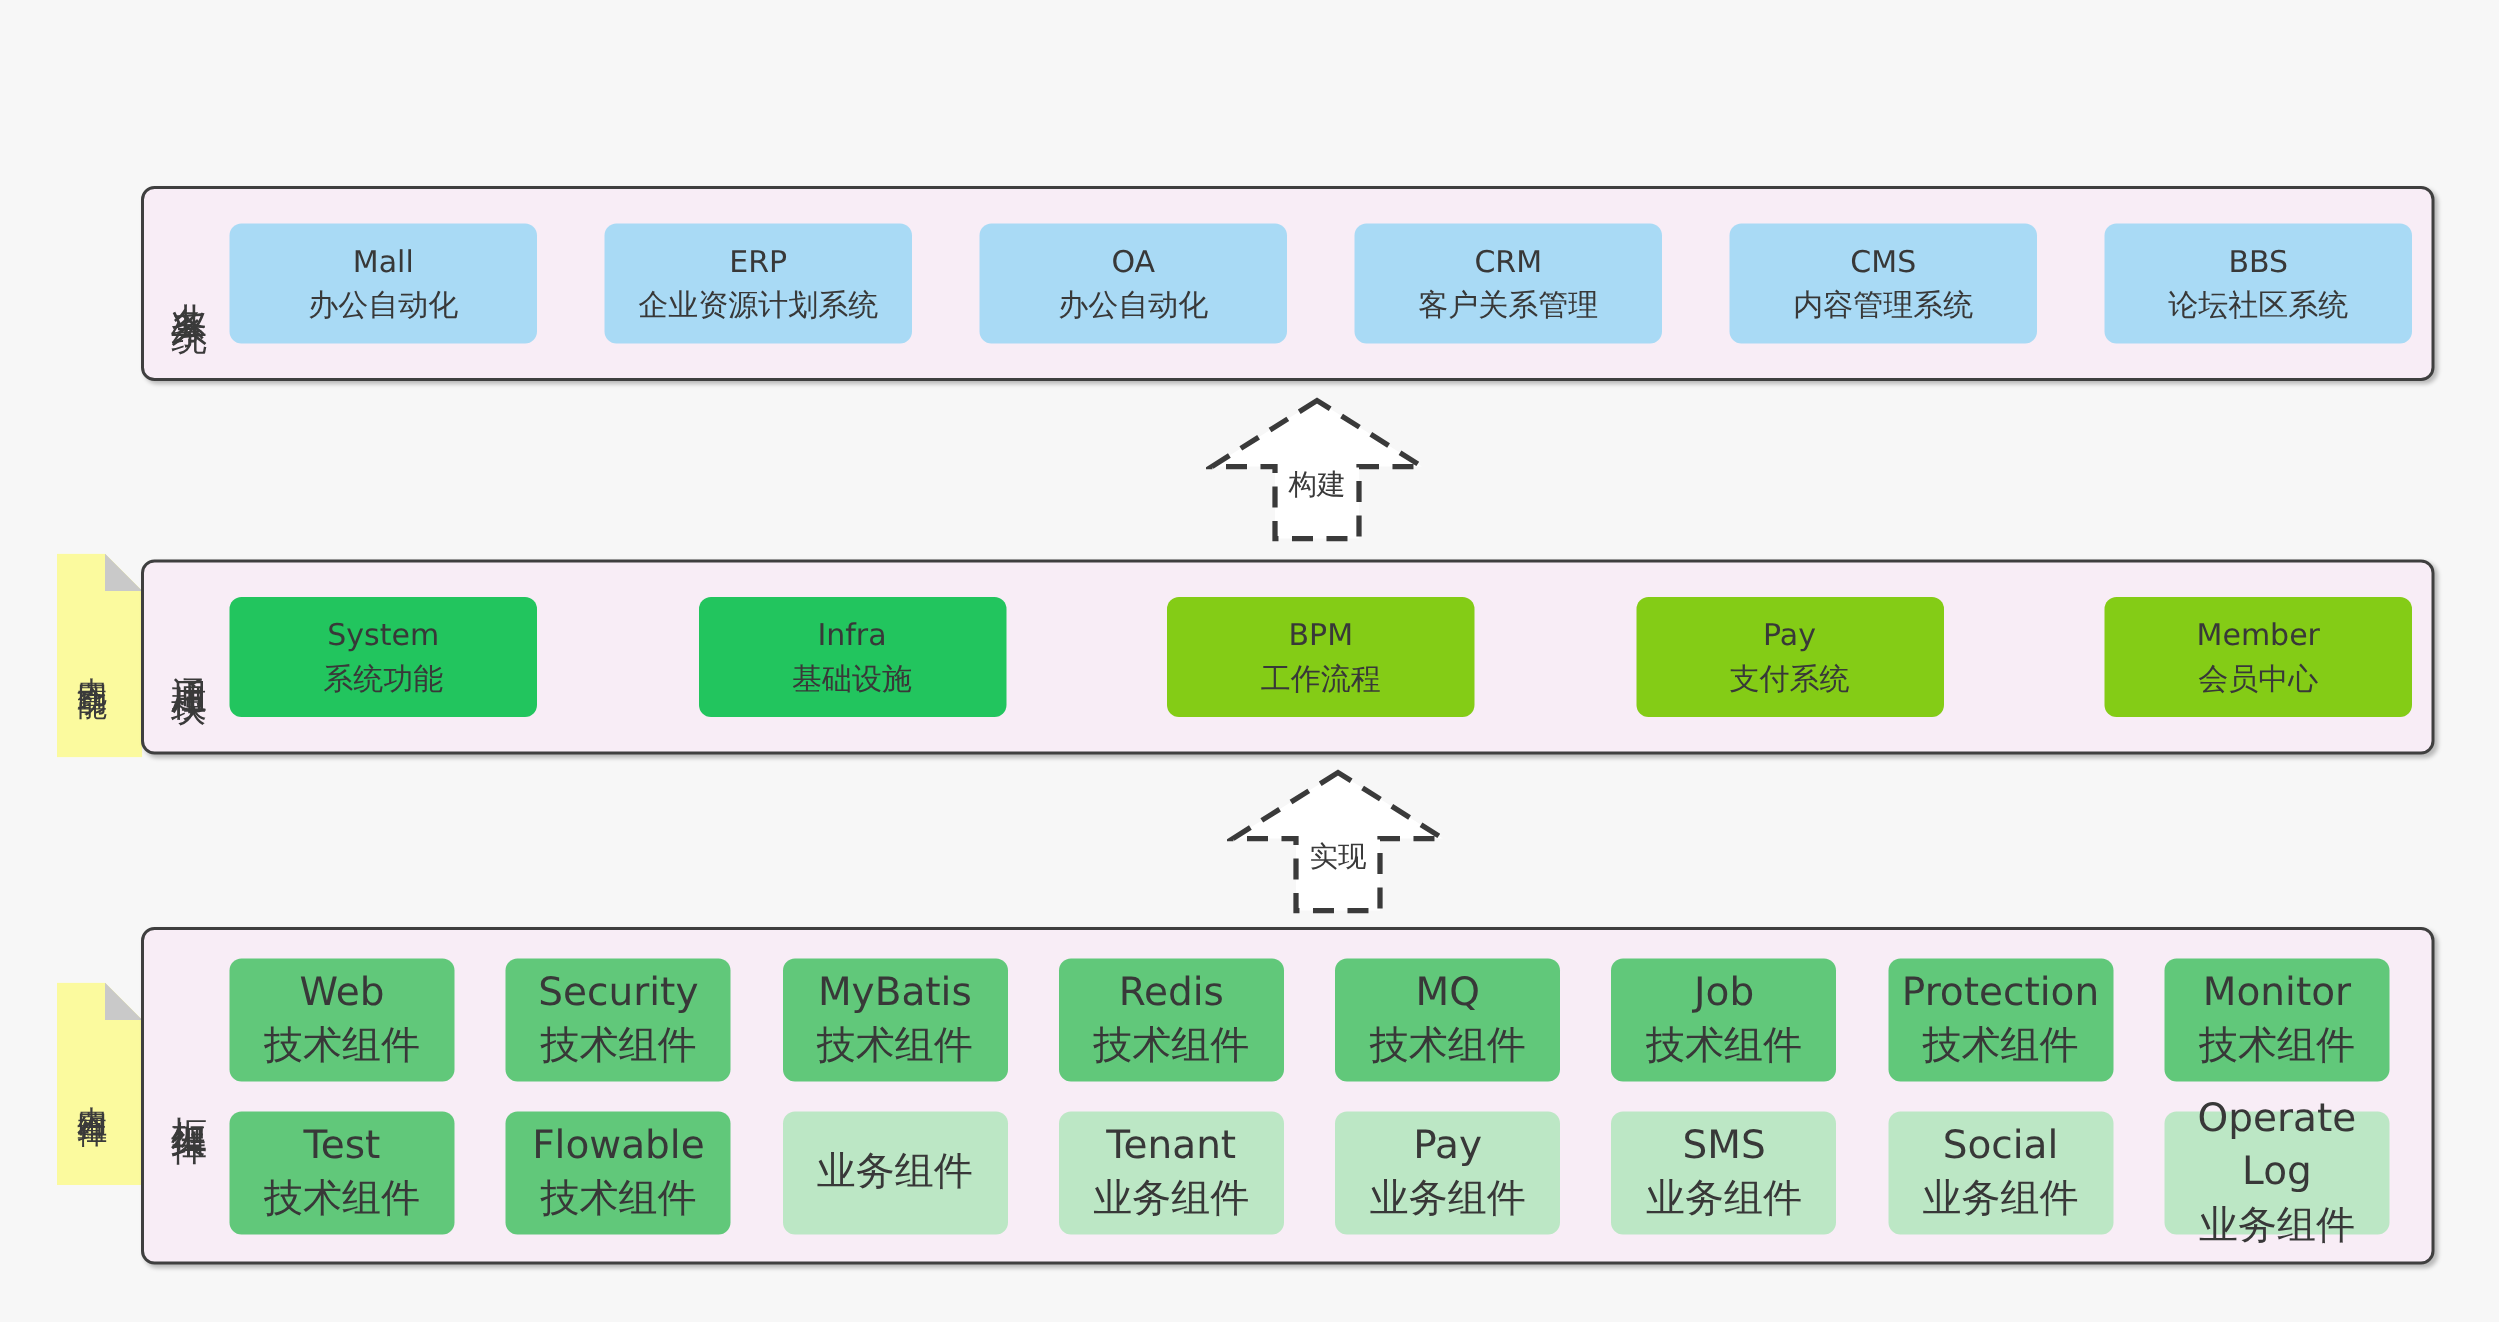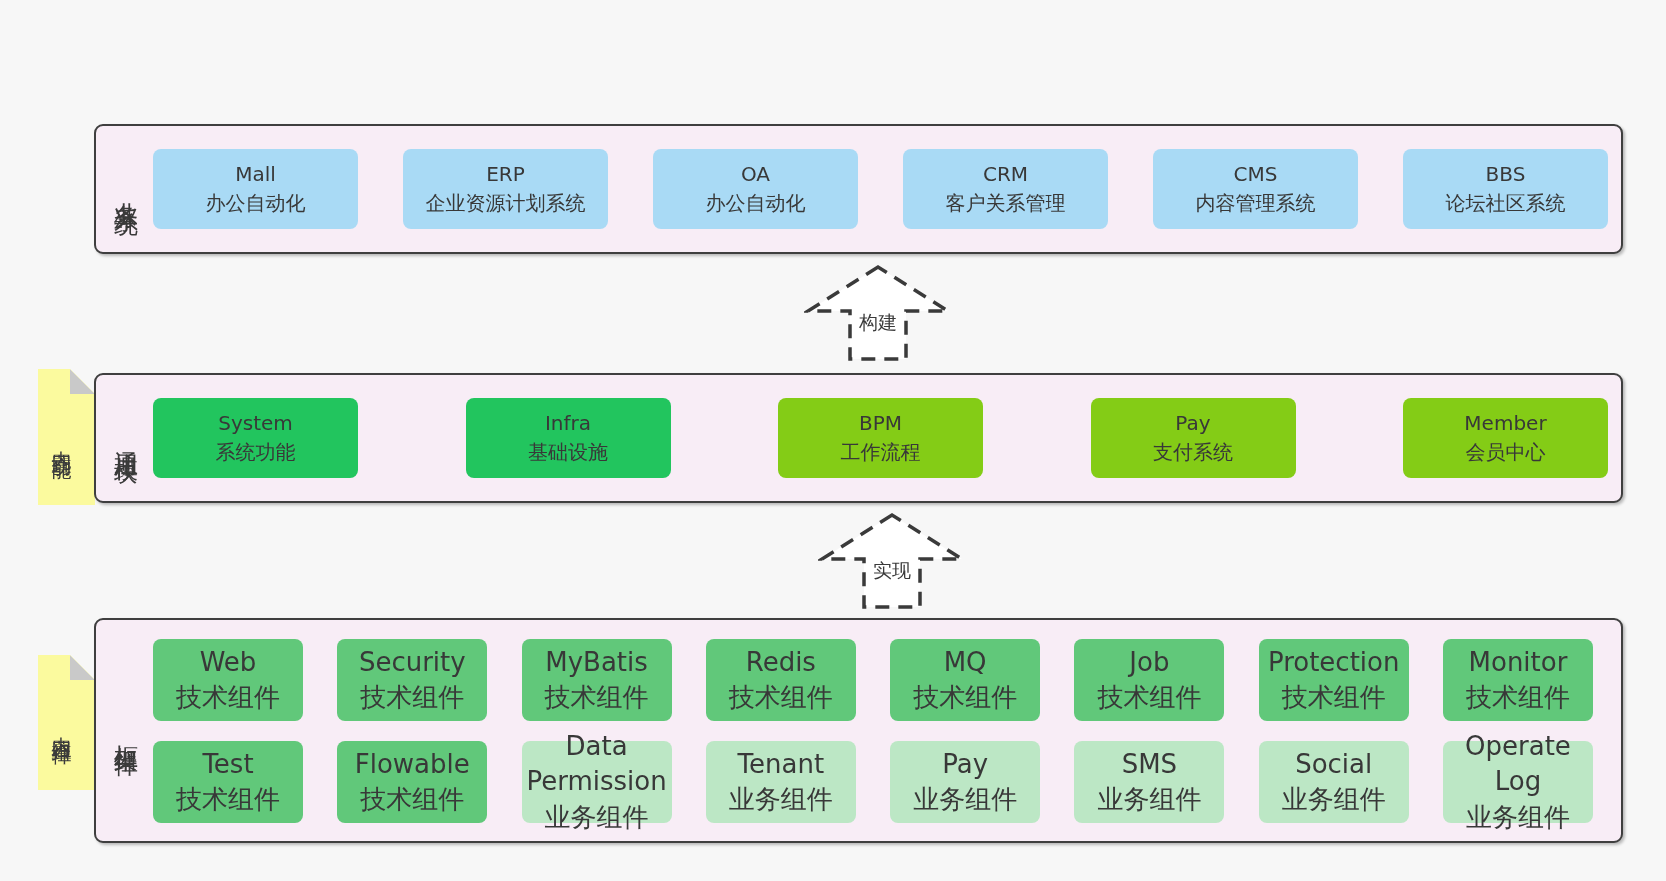--- a/index.html
+++ b/index.html
@@ -209,21 +209,20 @@
       <div class="frow">
         <div class="box box-sm green">
           <div>Test</div>
           <div>技术组件</div>
         </div>
         <div class="box box-sm green">
           <div>Flowable</div>
           <div>技术组件</div>
         </div>
         <div class="box box-sm green-light">
-          <div>Data Permission</div>
           <div>业务组件</div>
         </div>
         <div class="box box-sm green-light">
           <div>Tenant</div>
           <div>业务组件</div>
         </div>
         <div class="box box-sm green-light">
           <div>Pay</div>
           <div>业务组件</div>
         </div>

